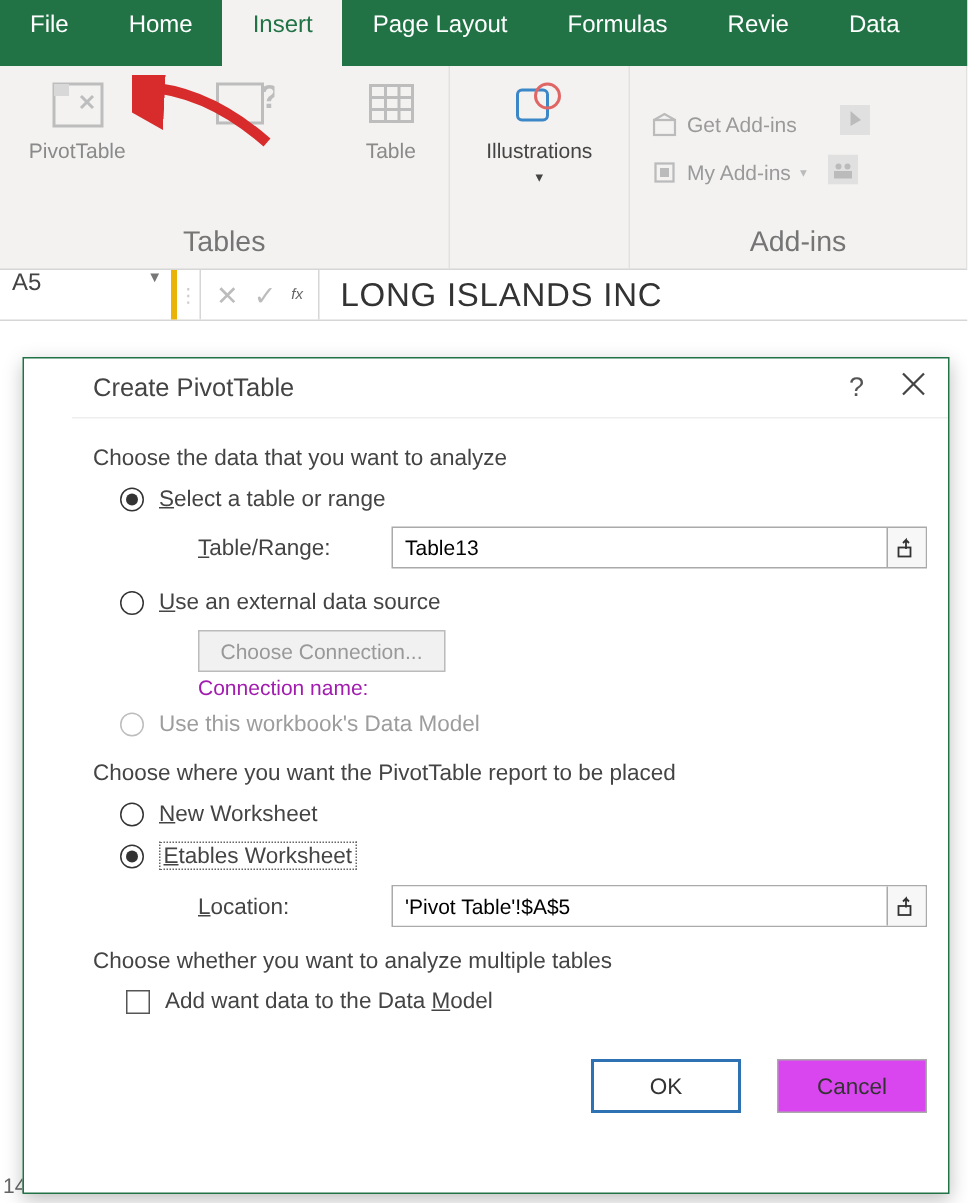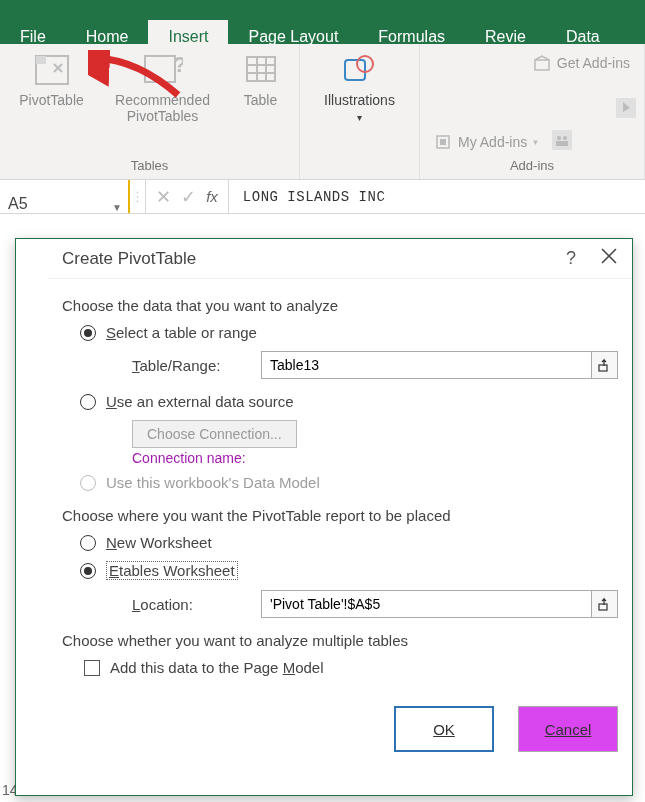--- a/index.html
+++ b/index.html
@@ -1,44 +1,44 @@
 <!DOCTYPE html>
 <html><head>
 <meta charset="utf-8">
 <style>
   * { box-sizing: border-box; font-family: "Segoe UI", Arial, sans-serif; }
   body { margin: 0; width: 645px; height: 802px; background: #fff; position: relative; overflow: hidden; }
 
   
   .ribbon-tabs { display: flex; height: 44px; background: #217346; color: #fff; font-size: 16px; }
-  .ribbon-tab { padding: 8px 20px; cursor: pointer; margin-top: 20px; }
+  .ribbon-tab { padding: 8px 20px; cursor: pointer; }
   .ribbon-tab.active { background: #f3f2f1; color: #217346; }
 
   
   .ribbon-body { display: flex; height: 136px; background: #f3f2f1; border-bottom: 1px solid #d6d6d6; }
   .ribbon-group { display: flex; flex-direction: column; align-items: center; border-right: 1px solid #e1e1e1; padding: 4px 8px 2px; }
   .ribbon-group-row { display: flex; gap: 6px; flex: 1; align-items: flex-start; }
-  .ribbon-group-label { font-size: 13px; color: #757575; padding: 2px 0 4px; }
+  .ribbon-group-label { font-size: 19px; color: #757575; padding: 2px 0 4px; }
   .big-btn { display: flex; flex-direction: column; align-items: center; width: 100px; padding-top: 4px; color: #8a8a8a; }
   .big-btn .icon { width: 40px; height: 36px; display: flex; align-items: center; justify-content: center; margin-bottom: 4px; }
   .big-btn .lbl { font-size: 14px; text-align: center; line-height: 1.15; }
   .big-btn.enabled { color: #444; }
   .mini-line { display:flex; align-items:center; gap:6px; color:#9a9a9a; font-size:14px; padding:3px 6px; }
   .mini-line .micon { width:18px; height:18px; display:inline-flex; align-items:center; justify-content:center; }
 
   
   .arrow { position:absolute; top:50px; left:88px; z-index:5; }
 
   
   .formula-bar { display:flex; align-items:stretch; height:34px; border-bottom:1px solid #d6d6d6; font-size:16px; background:#fff; }
-  .namebox { width:130px; display:flex; align-items:flex-end; padding:0 8px; border-right:2px solid #eab308; color:#444; position:relative; }
+  .namebox { width:118px; display:flex; align-items:flex-start; padding:0 8px; border-right:4px solid #eab308; color:#444; position:relative; }
   .namebox .dd { position:absolute; right:6px; color:#777; font-size:10px; }
   .fx-controls { display:flex; align-items:center; gap:10px; padding:0 10px; color:#bcbcbc; border-right:1px solid #d6d6d6; }
-  .fx-controls .fx { font-style:italic; font-size:15px; color:#666; }
-  .fx-value { flex:1; display:flex; align-items:center; padding:0 14px; color:#333; font-size:14px; letter-spacing:0.5px;font-family:Liberation Mono, monospace; }
+  .fx-controls .fx { font-style:italic; font-size:10px; color:#666; }
+  .fx-value { flex:1; display:flex; align-items:center; padding:0 14px; color:#333; font-size:22px; letter-spacing:0.5px; }
 
   
   .sheet-backdrop { position:absolute; left:0; top:214px; bottom:0; width:20px; background:#fff; }
   .rownum { position:absolute; left:2px; bottom:4px; font-size:14px; color:#666; }
 
   
   .dialog { position:absolute; left:15px; top:238px; width:618px; height:558px; background:#fff; border:1px solid #217346; box-shadow:0 4px 12px rgba(0,0,0,.25);padding-left:32px; }
   .dlg-title { display:flex; align-items:center; height:40px; padding:0 14px; font-size:17px; color:#444; border-bottom:1px solid #eee; }
   .dlg-title .sp { flex:1; }
   .dlg-title .help { font-size:18px; color:#555; margin-right:24px; cursor:pointer; }
@@ -52,21 +52,21 @@
   .opt.disabled { color:#9d9d9d; }
   .opt .u { text-decoration:underline; }
   .field { display:flex; align-items:center; gap:24px; margin:4px 0 14px 70px; }
   .field .flbl { width:105px; }
   .field .flbl .u { text-decoration:underline; }
   .txtwrap { flex:1; display:flex; border:1px solid #aaa; height:28px; }
   .txtwrap input { flex:1; border:none; padding:0 8px; font-size:14px; outline:none; }
   .ref-btn { width:26px; border-left:1px solid #aaa; display:flex; align-items:center; justify-content:center; background:#f7f7f7; }
   .sub { margin:2px 0 8px 70px; color:#a21caf; font-size:14px; }
   .checkbox { width:16px; height:16px; border:1.5px solid #555; display:inline-block; flex-shrink:0; }
-  .btn { width:100px; height:46px; display:inline-flex; align-items:center; justify-content:center; font-size:15px; cursor:pointer;text-decoration:underline; }
+  .btn { width:100px; height:36px; display:inline-flex; align-items:center; justify-content:center; font-size:15px; cursor:pointer; }
   .btn.ok { border:2px solid #2e72b4; background:#fff; color:#333; margin-right:24px; }
   .btn.cancel { border:1px solid #aaa; background:#d946ef; color:#333; }
   .dlg-buttons { display:flex; justify-content:flex-end; padding:12px 14px 14px; }
   .conn-btn { border:1px solid #bbb; background:#f1f1f1; color:#999; padding:5px 14px; font-size:14px; margin-left:70px; display:inline-block; }
   .dotted { border:1px dotted #666; padding:0 2px; }
 </style>
 </head>
 <body>
 
 <div class="ribbon-tabs">
@@ -101,21 +101,20 @@
         </span>
         <span class="lbl">PivotTable</span>
       </div>
       <div class="big-btn" style="width:118px">
         <span class="icon">
           <svg width="40" height="32">
               <rect x="2" y="2" width="30" height="26" fill="none" stroke="#bdbdbd" stroke-width="2"></rect>
               <text x="30" y="18" font-size="22" fill="#bdbdbd" font-weight="bold">?</text>
             </svg>
         </span>
-        <span class="lbl"><span>Recommended</span><br><span>PivotTables</span></span>
       </div>
       <div class="big-btn" style="width:66px">
         <span class="icon">
           <svg width="32" height="30">
               <rect x="2" y="2" width="28" height="24" fill="none" stroke="#bdbdbd" stroke-width="2"></rect>
               <line x1="2" y1="10" x2="30" y2="10" stroke="#bdbdbd" stroke-width="2"></line>
               <line x1="2" y1="18" x2="30" y2="18" stroke="#bdbdbd" stroke-width="2"></line>
               <line x1="12" y1="2" x2="12" y2="26" stroke="#bdbdbd" stroke-width="2"></line>
               <line x1="21" y1="2" x2="21" y2="26" stroke="#bdbdbd" stroke-width="2"></line>
             </svg>
@@ -136,21 +135,21 @@
             </svg>
         </span>
         <span class="lbl"><span>Illustrations</span><br><span style="font-size:10px">▾</span></span>
       </div>
     </div>
     <div class="ribbon-group-label">&nbsp;</div>
   </div>
 
   <div class="ribbon-group" style="flex:1">
     <div class="ribbon-group-row" style="flex-direction:column; align-items:stretch; justify-content:center; gap:8px; width:100%;">
-      <div style="display:flex; gap:23px; align-items:flex-end;flex-direction:column;">
+      <div style="display:flex; gap:23px; align-items:flex-end;">
         <div class="mini-line">
           <span class="micon">
               <svg width="16" height="16">
                 <rect x="1" y="5" width="14" height="10" fill="none" stroke="#bbb" stroke-width="1.5"></rect>
                 <path d="M1 5 L8 1 L15 5" fill="none" stroke="#bbb" stroke-width="1.5"></path>
               </svg>
             </span>
           <span>Get Add-ins</span>
         </div>
         <span class="micon"><svg width="20" height="20">
@@ -262,20 +261,20 @@
               <rect x="1" y="7" width="8" height="6" fill="none" stroke="#333" stroke-width="1.2"></rect>
               <path d="M6 8 L6 2 L4 4 M6 2 L8 4" fill="none" stroke="#333" stroke-width="1.2"></path>
             </svg>
         </span>
       </div>
     </div>
 
     <div class="section-h" style="margin-top:12px">Choose whether you want to analyze multiple tables</div>
     <div class="opt" style="margin-left:22px">
       <span class="checkbox"></span>
-      <span><span>Add this data to the Page </span><span class="u">M</span><span>odel</span></span>
+      <span><span>Add want data to the Data </span><span class="u">M</span><span>odel</span></span>
     </div>
   </div>
   <div class="dlg-buttons">
     <div class="btn ok">OK</div>
     <div class="btn cancel">Cancel</div>
   </div>
 </div>
 
 </body></html>

